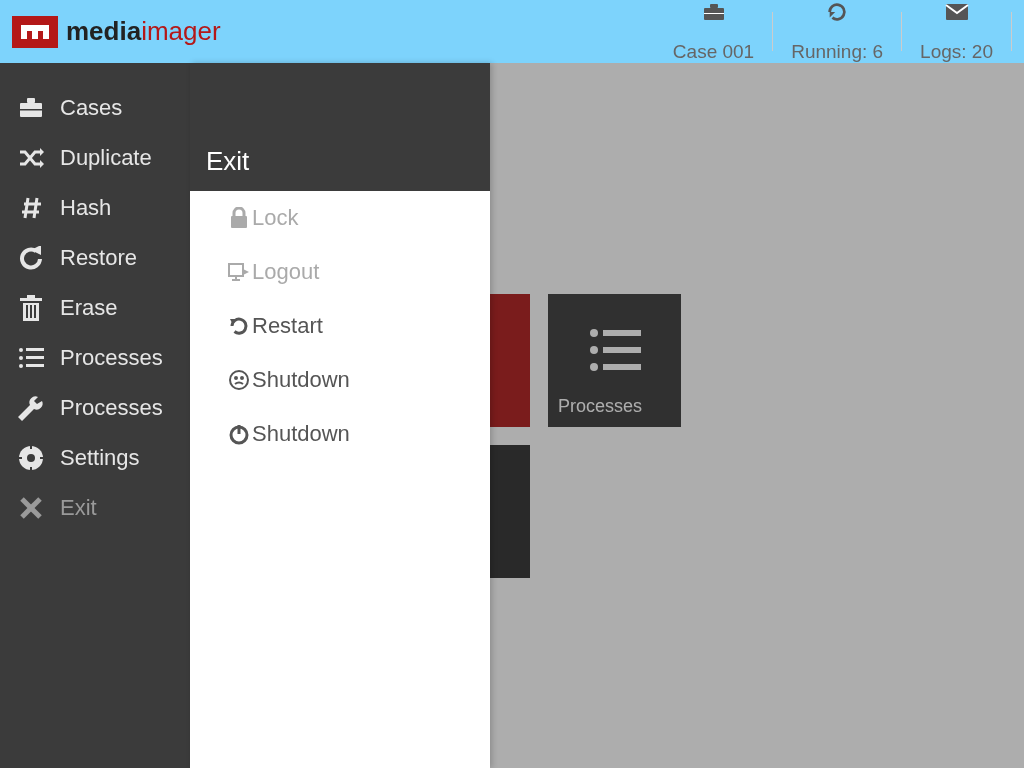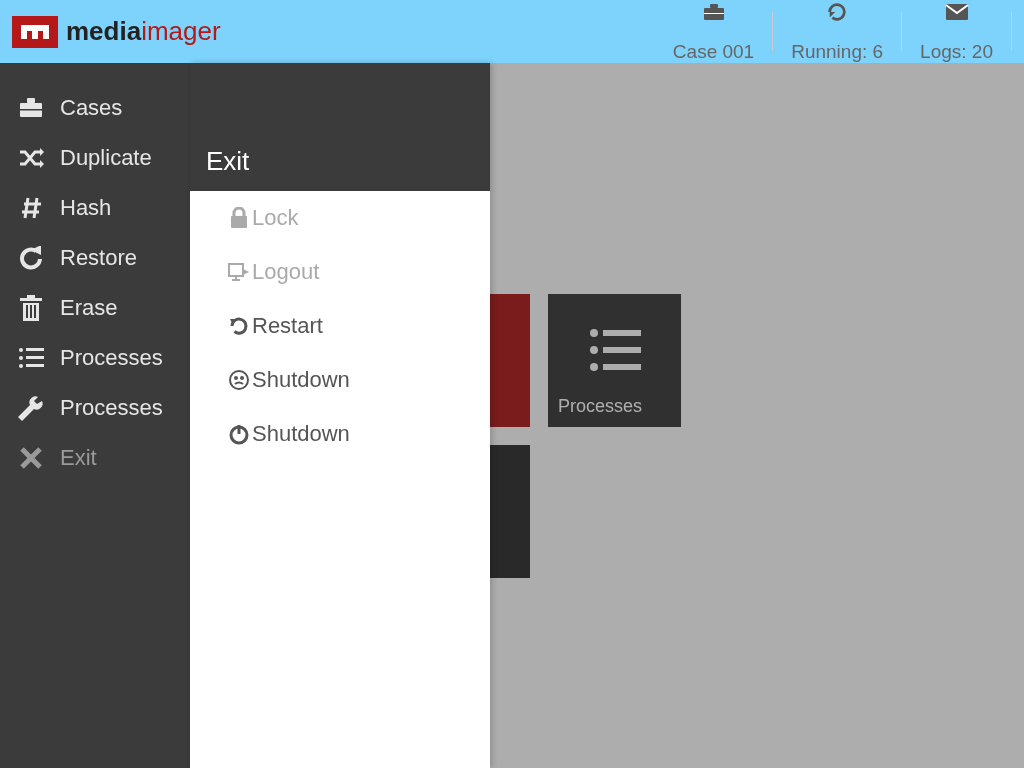--- a/index.html
+++ b/index.html
@@ -180,20 +180,35 @@
         </span>
       <span>Processes</span>
     </div>
     <div class="sidenav-item">
       <span class="ico">
           <svg width="26" height="26" viewBox="0 0 26 26" fill="currentColor">
             <path d="M24 6 a6 6 0 0 1 -8 8 L4 26 L0 22 L12 10 a6 6 0 0 1 8 -8 l-4 4 l3 3 z"></path>
           </svg>
         </span>
       <span>Processes</span>
+    </div>
+    <div class="sidenav-item">
+      <span class="ico">
+          <svg width="26" height="26" viewBox="0 0 26 26" fill="currentColor">
+            <circle cx="13" cy="13" r="12"></circle>
+            <circle cx="13" cy="13" r="4" fill="#3b3b3b"></circle>
+            <g fill="#3b3b3b">
+              <rect x="12" y="0" width="2" height="4"></rect>
+              <rect x="12" y="22" width="2" height="4"></rect>
+              <rect x="0" y="12" width="4" height="2"></rect>
+              <rect x="22" y="12" width="4" height="2"></rect>
+            </g>
+          </svg>
+        </span>
+      <span>Settings</span>
     </div>
     <div class="sidenav-item dim">
       <span class="ico">
           <svg width="22" height="22" viewBox="0 0 22 22" fill="none" stroke="currentColor" stroke-width="5">
             <line x1="2" y1="2" x2="20" y2="20"></line>
             <line x1="20" y1="2" x2="2" y2="20"></line>
           </svg>
         </span>
       <span>Exit</span>
     </div>

